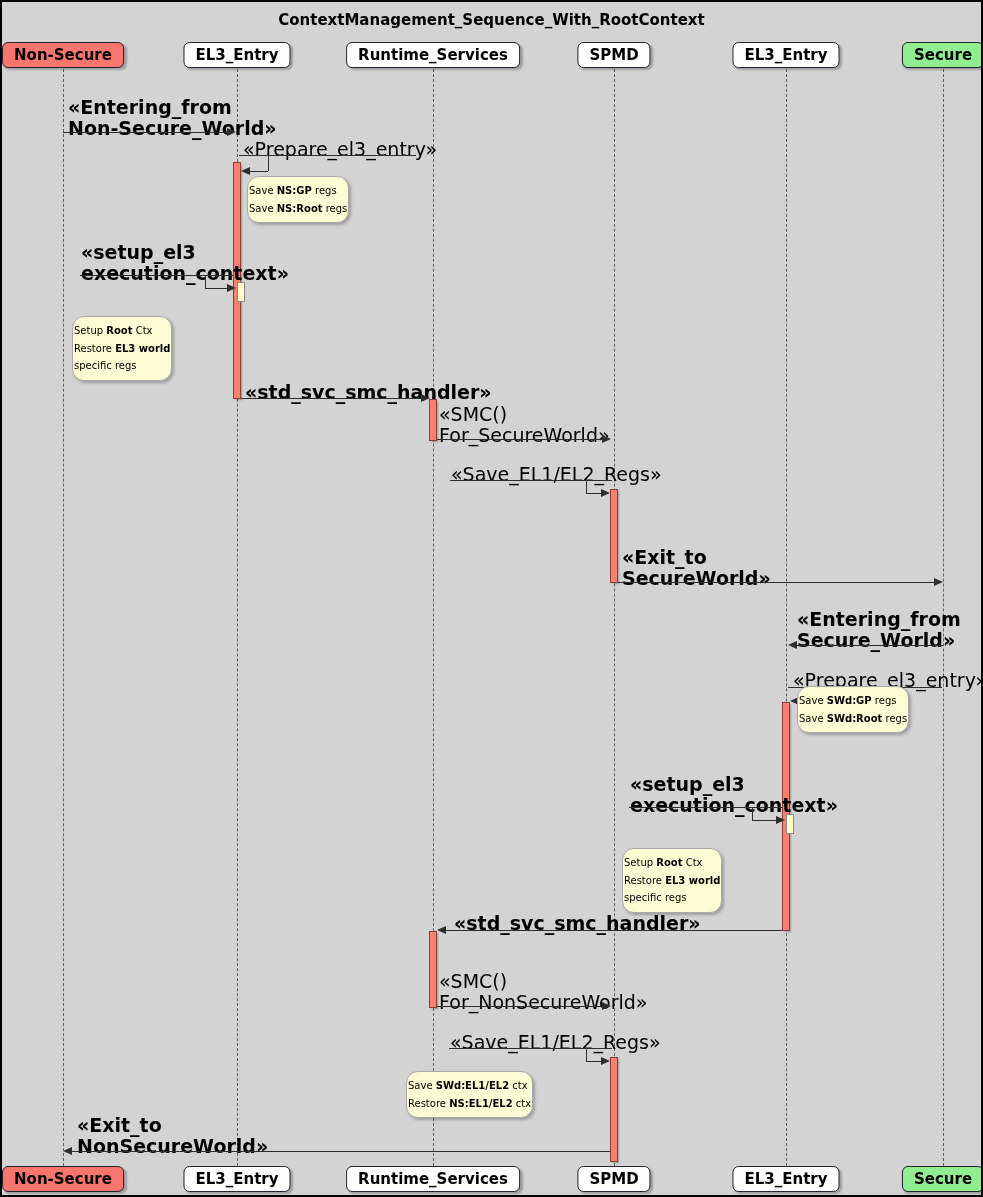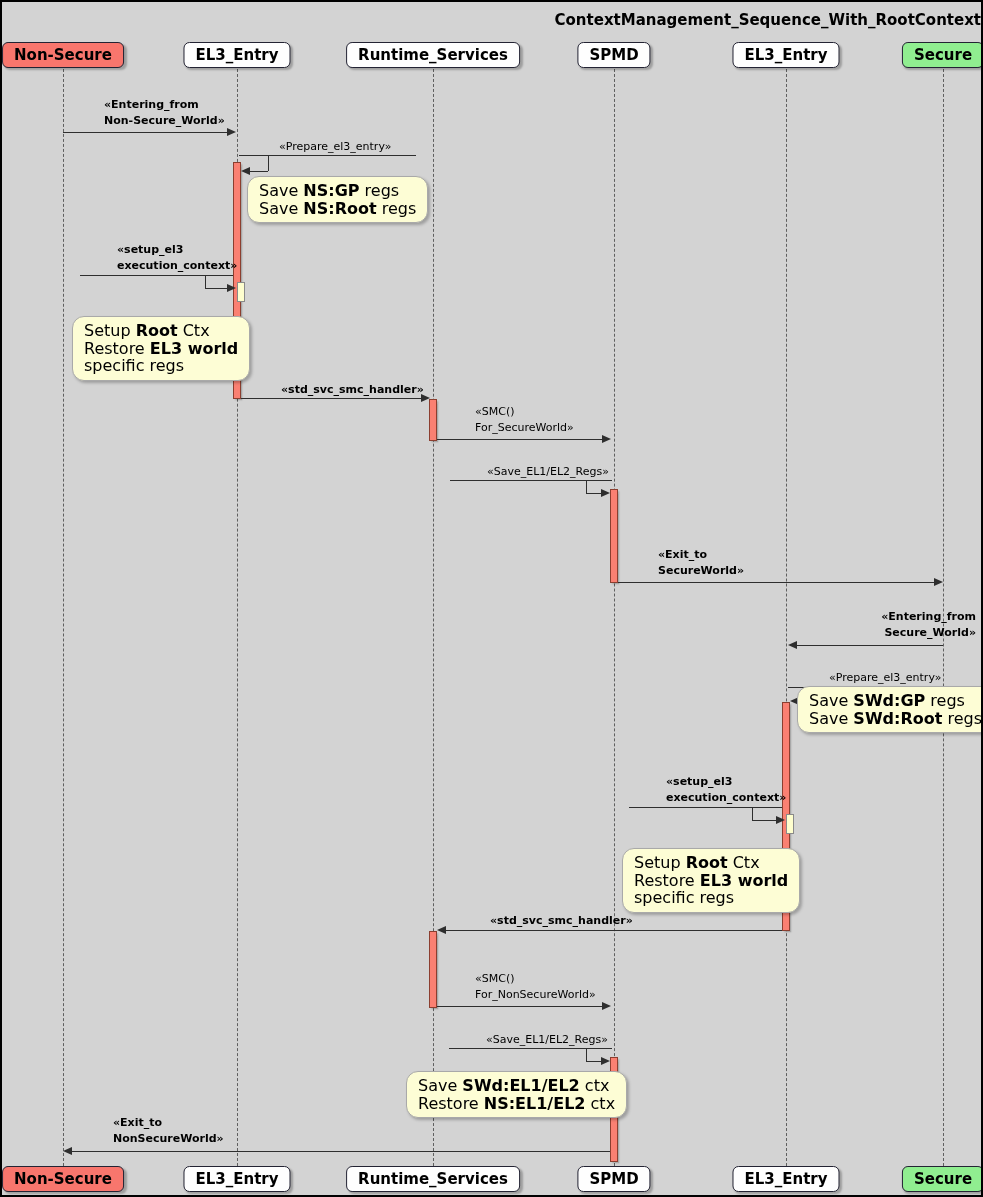--- a/index.html
+++ b/index.html
@@ -1,33 +1,33 @@
 <!DOCTYPE html>
 <html style="--background: #D3D3D3; --participant_red: #F8766D; --participant_green: #90EE90; --participant_default: #FEFEFE; --activation: #FA8072; --activation_border: #8B3E2F; --nested_activation: #FEFECE; --note_bg: #FDFDD5; --note_border: #A9A9A9; --line: #2E2E2E;"><head>
 <meta charset="utf-8">
 <style>
   * { margin:0; padding:0; box-sizing:border-box; }
   html,body { background:#fff; }
   body { font-family:"DejaVu Sans", sans-serif; color:#000; }
   .diagram { position:relative; width:983px; height:1197px; background:var(--background,#D3D3D3); border:2px solid #000; overflow:hidden; }
-  .title { position:absolute; top:9px; left:0; width:100%; text-align:right; font-weight:bold; font-size:15px; }
+  .title { position:absolute; top:9px; left:0; width:100%; text-align:center; font-weight:bold; font-size:15px; }
   .lifeline { position:absolute; top:67px; height:1097px; width:0; border-left:1px dashed #5f5f5f; }
   .pbox { position:absolute; transform:translateX(-50%); padding:3px 11px; border:1.6px solid #232333; border-radius:6px; font-weight:bold; font-size:15px; background:var(--participant_default,#FEFEFE); box-shadow:2px 2px 2px rgba(0,0,0,.25); white-space:nowrap; }
   .p-red { background:var(--participant_red,#F8766D); }
   .p-green { background:var(--participant_green,#90EE90); }
   .act { position:absolute; width:8px; background:var(--activation,#FA8072); border:1px solid var(--activation_border,#8B3E2F); box-shadow:1.5px 1.5px 1.5px rgba(0,0,0,.2); }
   .act-nested { position:absolute; width:8px; background:var(--nested_activation,#FEFECE); border:1px solid #8a8a8a; }
   .hline { position:absolute; height:0; border-top:1.3px solid var(--line,#2E2E2E); }
   .vline { position:absolute; width:0; border-left:1.3px solid var(--line,#2E2E2E); }
   .head { position:absolute; width:0; height:0; border-style:solid; }
   .head-r { border-width:4.5px 0 4.5px 9px; border-color:transparent transparent transparent var(--line,#2E2E2E); }
   .head-l { border-width:4.5px 9px 4.5px 0; border-color:transparent var(--line,#2E2E2E) transparent transparent; }
-  .mlabel { position:absolute; font-size:11px; line-height:16px; white-space:pre-line;margin-left:36px; }
+  .mlabel { position:absolute; font-size:19px; line-height:21px; white-space:pre-line; }
   .bold { font-weight:bold; }
-  .note { position:absolute; background:var(--note_bg,#FDFDD5); border:1px solid var(--note_border,#A9A9A9); border-radius:12px; padding:5px 11px; font-size:16px; line-height:17.5px; box-shadow:2px 2px 3px rgba(0,0,0,.25); white-space:nowrap; }
+  .note { position:absolute; background:var(--note_bg,#FDFDD5); border:1px solid var(--note_border,#A9A9A9); border-radius:12px; padding:5px 1px; font-size:10px; line-height:17.5px; box-shadow:2px 2px 3px rgba(0,0,0,.25); white-space:nowrap; }
 </style>
 </head>
 <body>
 
 <div class="diagram">
 
   <div class="title">ContextManagement_Sequence_With_RootContext</div>
 
   <div class="lifeline" style="left:61px"></div>
   <div class="lifeline" style="left:235px"></div>

